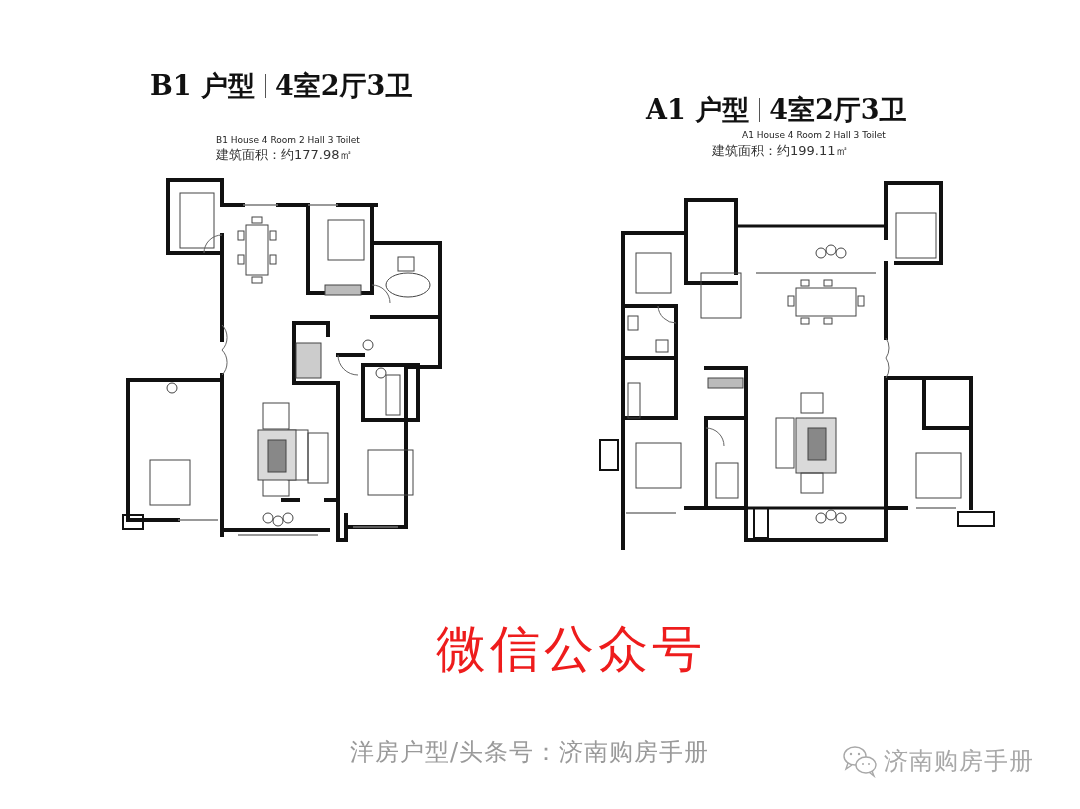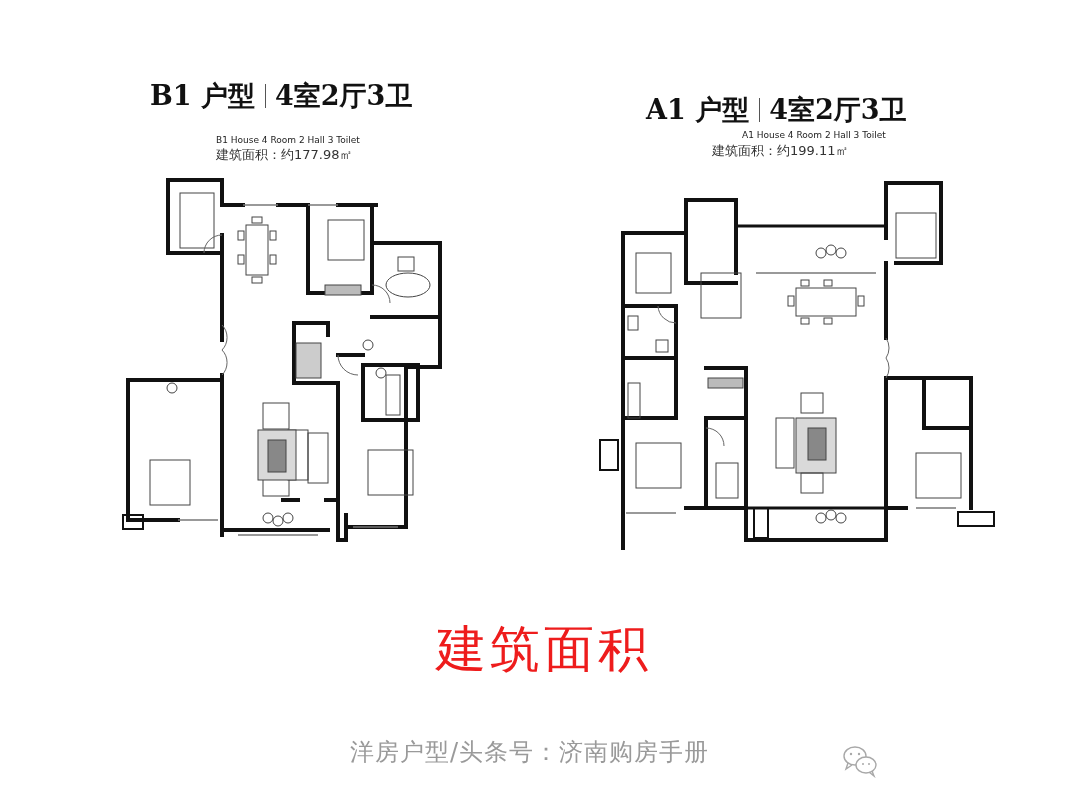--- a/index.html
+++ b/index.html
@@ -42,21 +42,21 @@
   }
   .footer-right .label {
     font-family: "DejaVu Sans", sans-serif; font-size: 24px; color: #a8a8a8;
     white-space: nowrap; letter-spacing: 1px;
   }
 </style>
 </head>
 <body>
 
 <div class="plan-block">
-  <div class="plan-title" style="left:150px; top:78px;">
+  <div class="plan-title" style="left:150px; top:68px;">
     <span>B1 户型</span><span class="sep"></span><span>4室2厅3卫</span>
   </div>
   <div class="plan-sub" style="left:216px; top:124px;">B1 House  4 Room 2 Hall 3 Toilet</div>
   <div class="plan-area" style="left:216px; top:146px;">
     <span>建筑面积：</span><span>约177.98㎡</span>
   </div>
 
   <svg class="plan-svg" style="left:118px; top:175px;" width="345" height="370" viewBox="0 0 345 370">
     <g fill="none" stroke="#111" stroke-width="4" stroke-linecap="square">
 
@@ -232,32 +232,33 @@
     </g>
     <g fill="none" stroke="#666" stroke-width="1">
       <path d="M290,160 A18,18 0 0 1 290,180"></path>
       <path d="M290,180 A18,18 0 0 1 290,200"></path>
       <path d="M80,145 A18,18 0 0 1 62,128"></path>
       <path d="M110,250 A18,18 0 0 1 128,268"></path>
     </g>
   </svg>
 </div>
 
-<div class="headline">建筑面积</div>
+<div class="headline">微信公众号</div>
 
 <div class="footer-left">洋房户型/头条号：济南购房手册</div>
 
 <div class="footer-right">
   <svg width="36" height="34" viewBox="0 0 36 34">
     <g fill="none" stroke="#a8a8a8" stroke-width="1.4">
       <ellipse cx="13" cy="12" rx="11" ry="9"></ellipse>
       <path d="M6,19 L4,25 L10,21"></path>
       <ellipse cx="24" cy="21" rx="10" ry="8" fill="#fff"></ellipse>
       <path d="M30,27 L32,32 L27,28"></path>
     </g>
     <g fill="#a8a8a8">
       <circle cx="9" cy="10" r="1.2"></circle>
         <circle cx="17" cy="10" r="1.2"></circle>
       <circle cx="21" cy="20" r="1"></circle>
         <circle cx="27" cy="20" r="1"></circle>
     </g>
   </svg>
+  <span class="label">济南购房手册</span>
 </div>
 
 </body></html>

